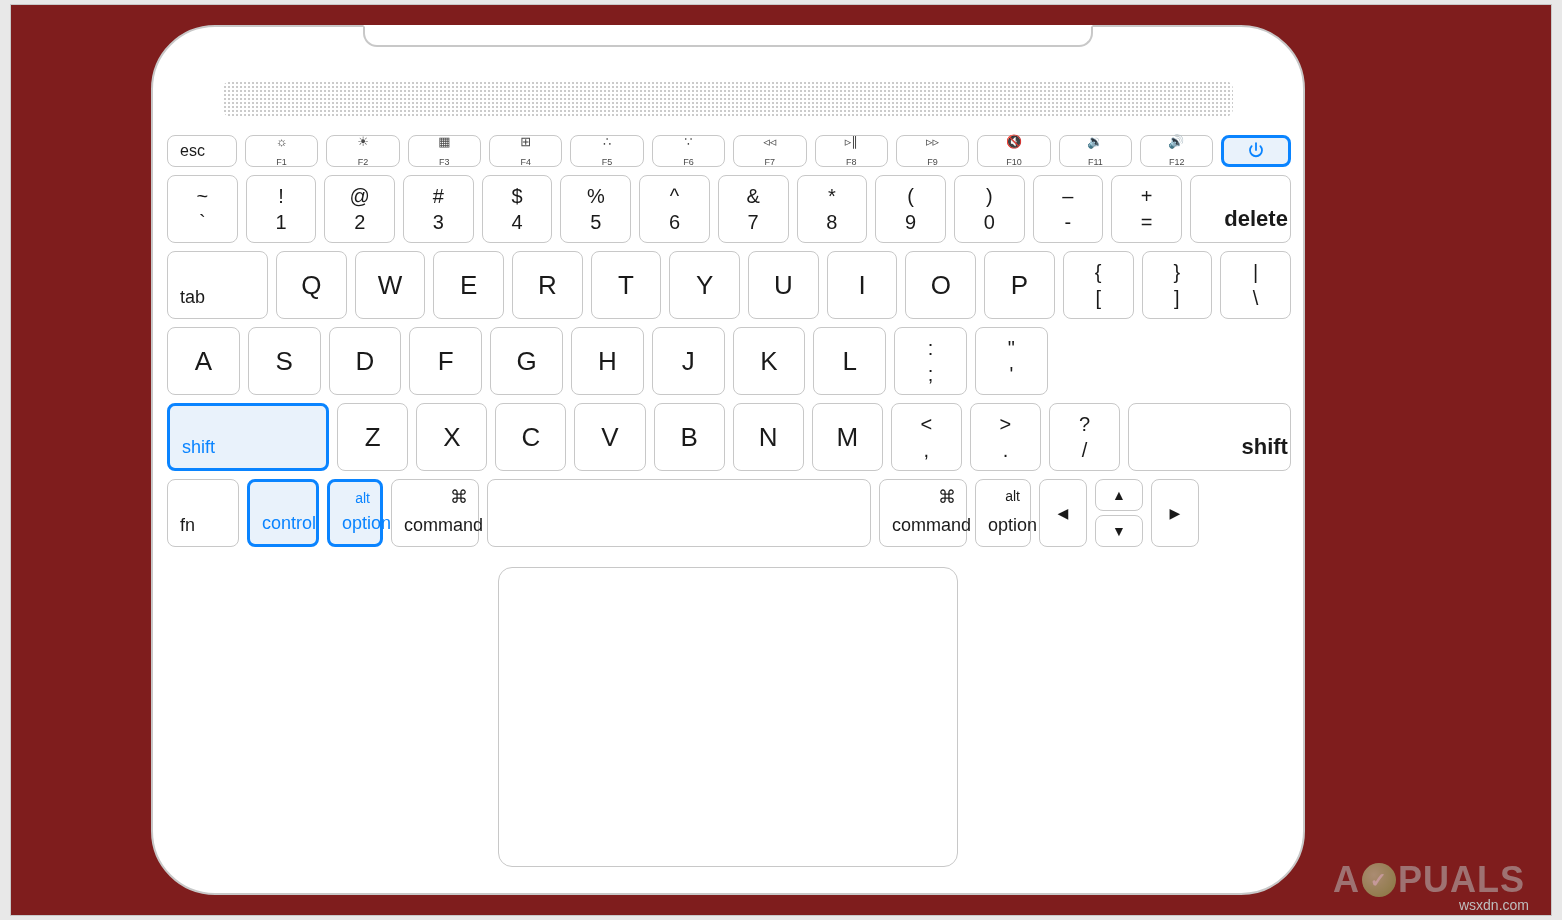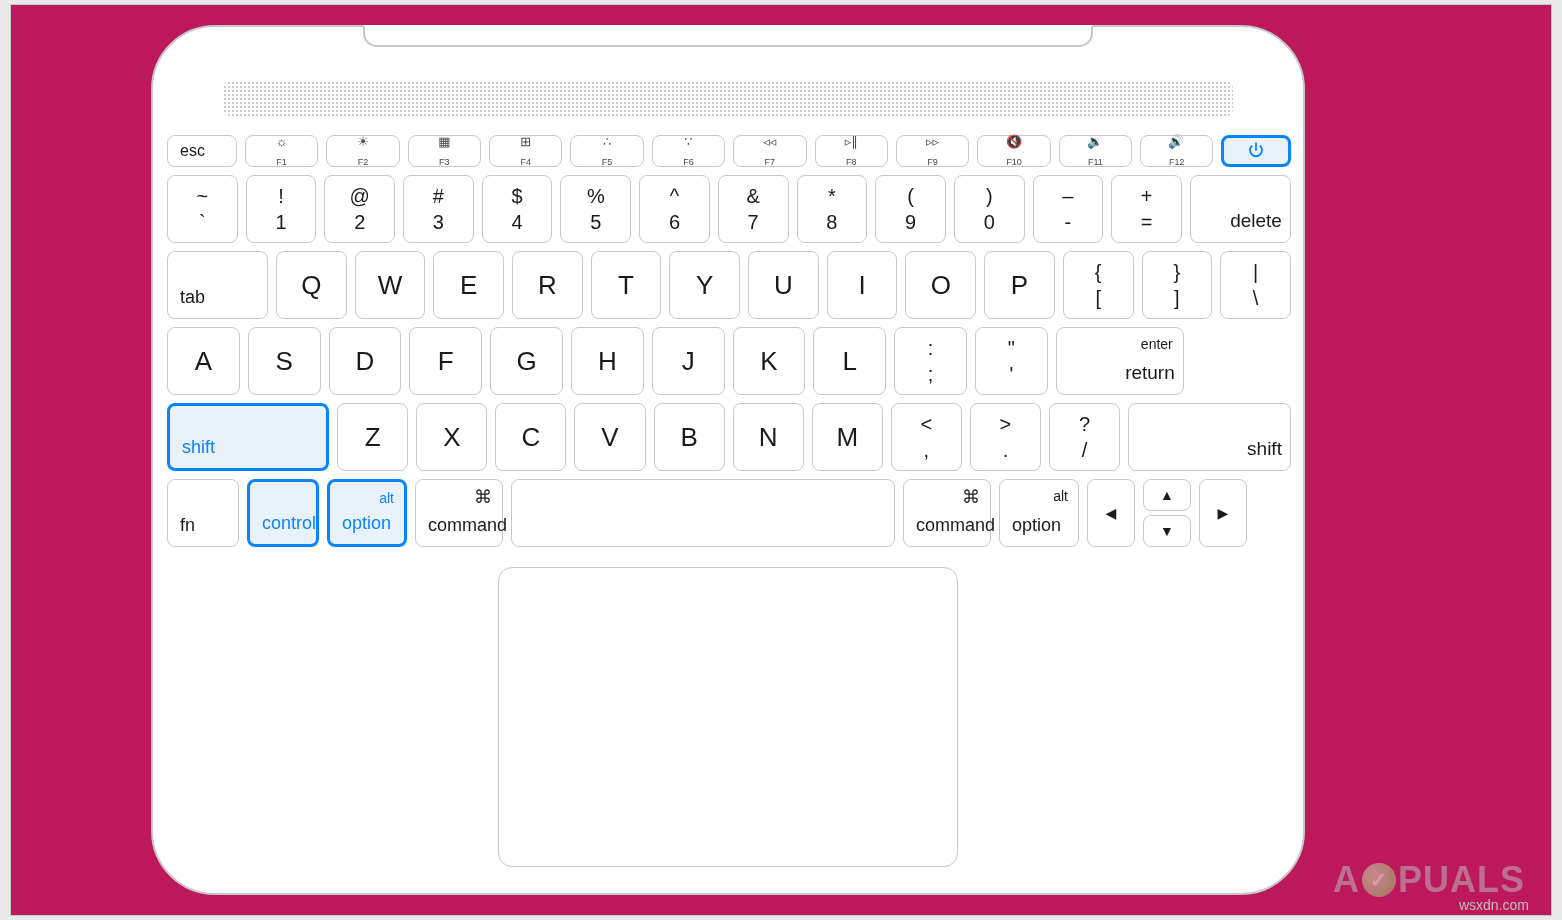--- a/index.html
+++ b/index.html
@@ -7,21 +7,21 @@
   body {
     background: #e8e8e8;
     font-family: -apple-system, "Helvetica Neue", Arial, sans-serif;
     position: relative;
     overflow: hidden;
   }
   .frame {
     position: absolute;
     left: 10px; top: 4px;
     width: 1542px; height: 912px;
-    background: #be185d;
+    background: #7f1d1d;
     border: 1px solid #c8c8c8;
   }
   .laptop-body {
     position: absolute;
     left: 140px; top: 20px;
     width: 1154px; height: 870px;
     border: 2px solid #c8c8c8;
     border-radius: 64px;
     background: #fff;
   }
@@ -74,22 +74,23 @@
     color: #0a84ff;
   }
   .key .top { font-size: 20px; line-height: 1; margin-bottom: 6px; }
   .key .bot { font-size: 20px; line-height: 1; }
   .key .center { font-size: 26px; line-height: 1; }
   .key .label-bl {
     position: absolute; left: 12px; bottom: 10px;
     font-size: 18px;
   }
   .key .label-br {
-    position: absolute; right: 8px; bottom: 10px;
-    font-size: 19px;
+    position: absolute; right: 2px; bottom: 10px;
+    font-size: 22px;
+    font-weight: bold;
   }
   .key .label-tr {
     position: absolute; right: 10px; top: 8px;
     font-size: 14px;
   }
   .key .sym-tr {
     position: absolute; right: 10px; top: 6px;
     font-size: 18px;
   }
   .key .dot {
@@ -123,21 +124,21 @@
   .w-caps  { width: 128px; }
   .wa      { width: 72.8px; }
   .w-ret   { width: 128px; }
 
   .w-shiftL{ width: 166px; }
   .wz      { width: 72.8px; }
   .w-shiftR{ width: 166.8px; }
 
   .w-fn5   { width: 72px; }
   .w-ctl   { width: 72px; }
-  .w-opt   { width: 80px; }
+  .w-opt   { width: 56px; }
   .w-cmd   { width: 88px; }
   .w-space { width: 384px; }
   .w-arrow { width: 48px; }
 
   .arrow-stack { display: flex; flex-direction: column; gap: 4px; width: 48px; }
   .arrow-stack .key { height: 32px; }
   .arrow .tri { font-size: 14px; }
 
   .trackpad {
     position: absolute;
@@ -335,24 +336,20 @@
               <span class="center">K</span>
             </div><div class="key wa">
               <span class="center">L</span>
             </div><div class="key wa">
               <span class="top">:</span>
               <span class="bot">;</span>
             </div><div class="key wa">
               <span class="top">"</span>
               <span class="bot">'</span>
             </div></div>
-        <div class="key w-ret">
-          <span class="label-tr">enter</span>
-          <span class="label-br">return</span>
-        </div>
       </div>
 
       <div class="row r4">
         <div class="key w-shiftL highlight">
           <span class="label-bl">shift</span>
         </div>
         <div id="row4" style="display:contents"><div class="key wz">
               <span class="center">Z</span>
             </div><div class="key wz">
               <span class="center">X</span>

